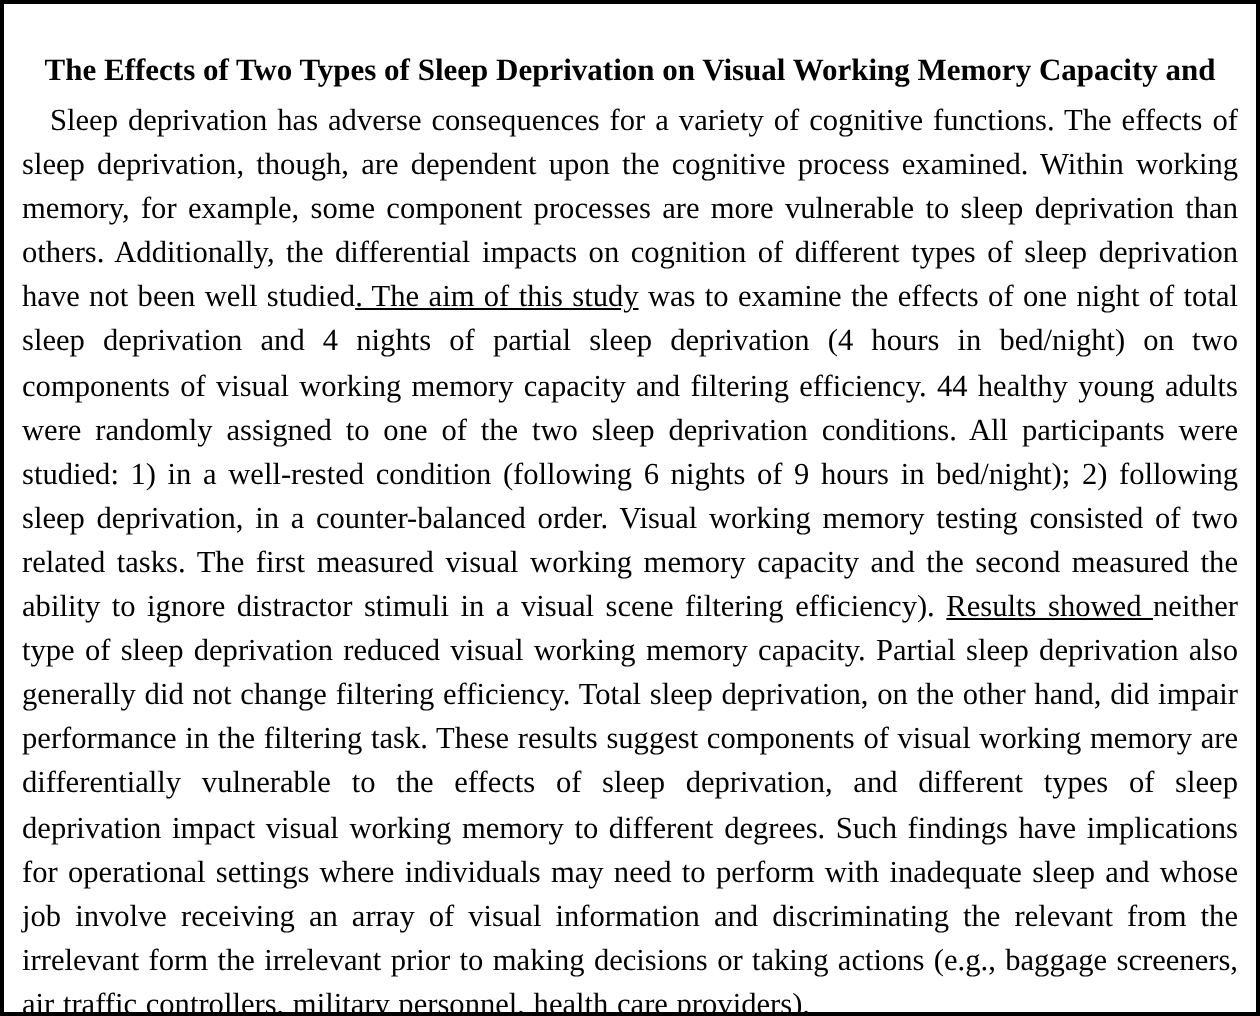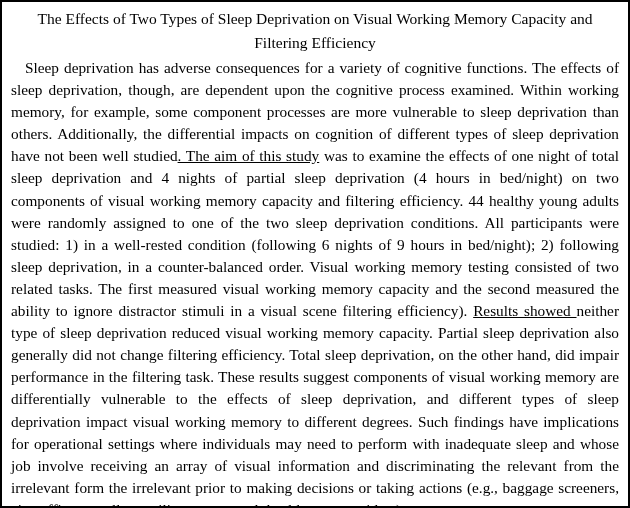--- a/index.html
+++ b/index.html
@@ -12,25 +12,26 @@
     width: 630px;
     height: 508px;
     border: 2px solid #000000;
     background: #ffffff;
     padding: 5px 9px 6px 9px;
     overflow: hidden;
     font-family: "Liberation Serif", "DejaVu Serif", serif;
     color: #000000;
   }
   .doc-title {
-    font-weight: normal;
+    font-weight: bold;
     text-align: center;
     font-size: 15.5px;
     line-height: 24px;
     white-space: nowrap;
+    margin-top: 17px;
   }
   .doc-title.second {
     white-space: normal;
   }
   .abstract {
     margin: 2px 0 0 0;
     font-size: 15.3px;
     line-height: 22.1px;
     text-align: justify;
     text-indent: 14px;
@@ -39,15 +40,14 @@
   .underline {
     text-decoration: underline;
     font-family: Liberation Serif, serif;
   }
 </style>
 </head>
 <body>
 
 <div class="page">
   <div class="doc-title">The Effects of Two Types of Sleep Deprivation on Visual Working Memory Capacity and</div>
-  <div class="doc-title second">Filtering Efficiency</div>
   <p class="abstract"><span>Sleep deprivation has adverse consequences for a variety of cognitive functions. The effects of sleep deprivation, though, are dependent upon the cognitive process examined. Within working memory, for example, some component processes are more vulnerable to sleep deprivation than others. Additionally, the differential impacts on cognition of different types of sleep deprivation have not been well studied</span><span class="underline">. The aim of this study</span><span> was to examine the effects of one night of total sleep deprivation and 4 nights of partial sleep deprivation (4 hours in bed/night) on two components of visual working memory capacity and filtering efficiency. 44 healthy young adults were randomly assigned to one of the two sleep deprivation conditions. All participants were studied: 1) in a well-rested condition (following 6 nights of 9 hours in bed/night); 2) following sleep deprivation, in a counter-balanced order. Visual working memory testing consisted of two related tasks. The first measured visual working memory capacity and the second measured the ability to ignore distractor stimuli in a visual scene filtering efficiency). </span><span class="underline">Results showed </span><span>neither type of sleep deprivation reduced visual working memory capacity. Partial sleep deprivation also generally did not change filtering efficiency. Total sleep deprivation, on the other hand, did impair performance in the filtering task. These results suggest components of visual working memory are differentially vulnerable to the effects of sleep deprivation, and different types of sleep deprivation impact visual working memory to different degrees. Such findings have implications for operational settings where individuals may need to perform with inadequate sleep and whose job involve receiving an array of visual information and discriminating the relevant from the irrelevant form the irrelevant prior to making decisions or taking actions (e.g., baggage screeners, air traffic controllers, military personnel, health care providers).</span></p>
 </div>
 
 </body></html>

